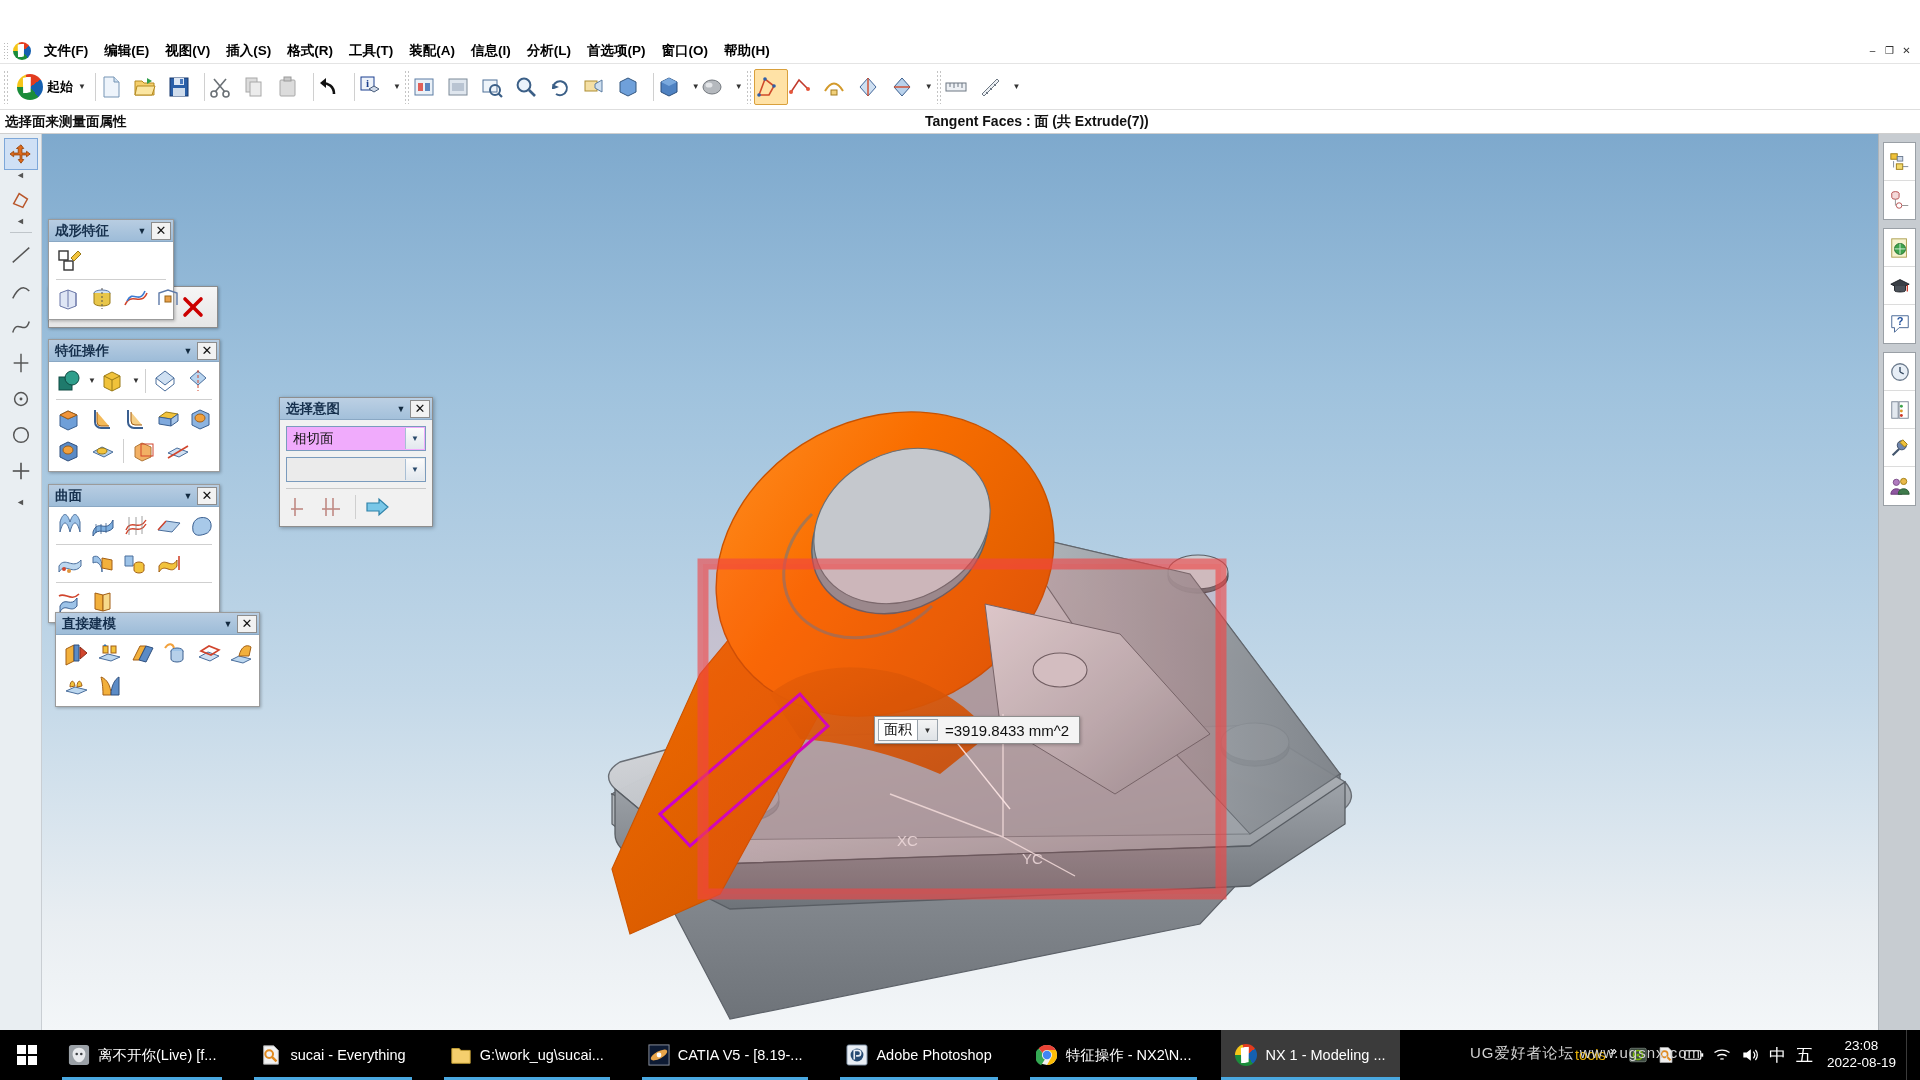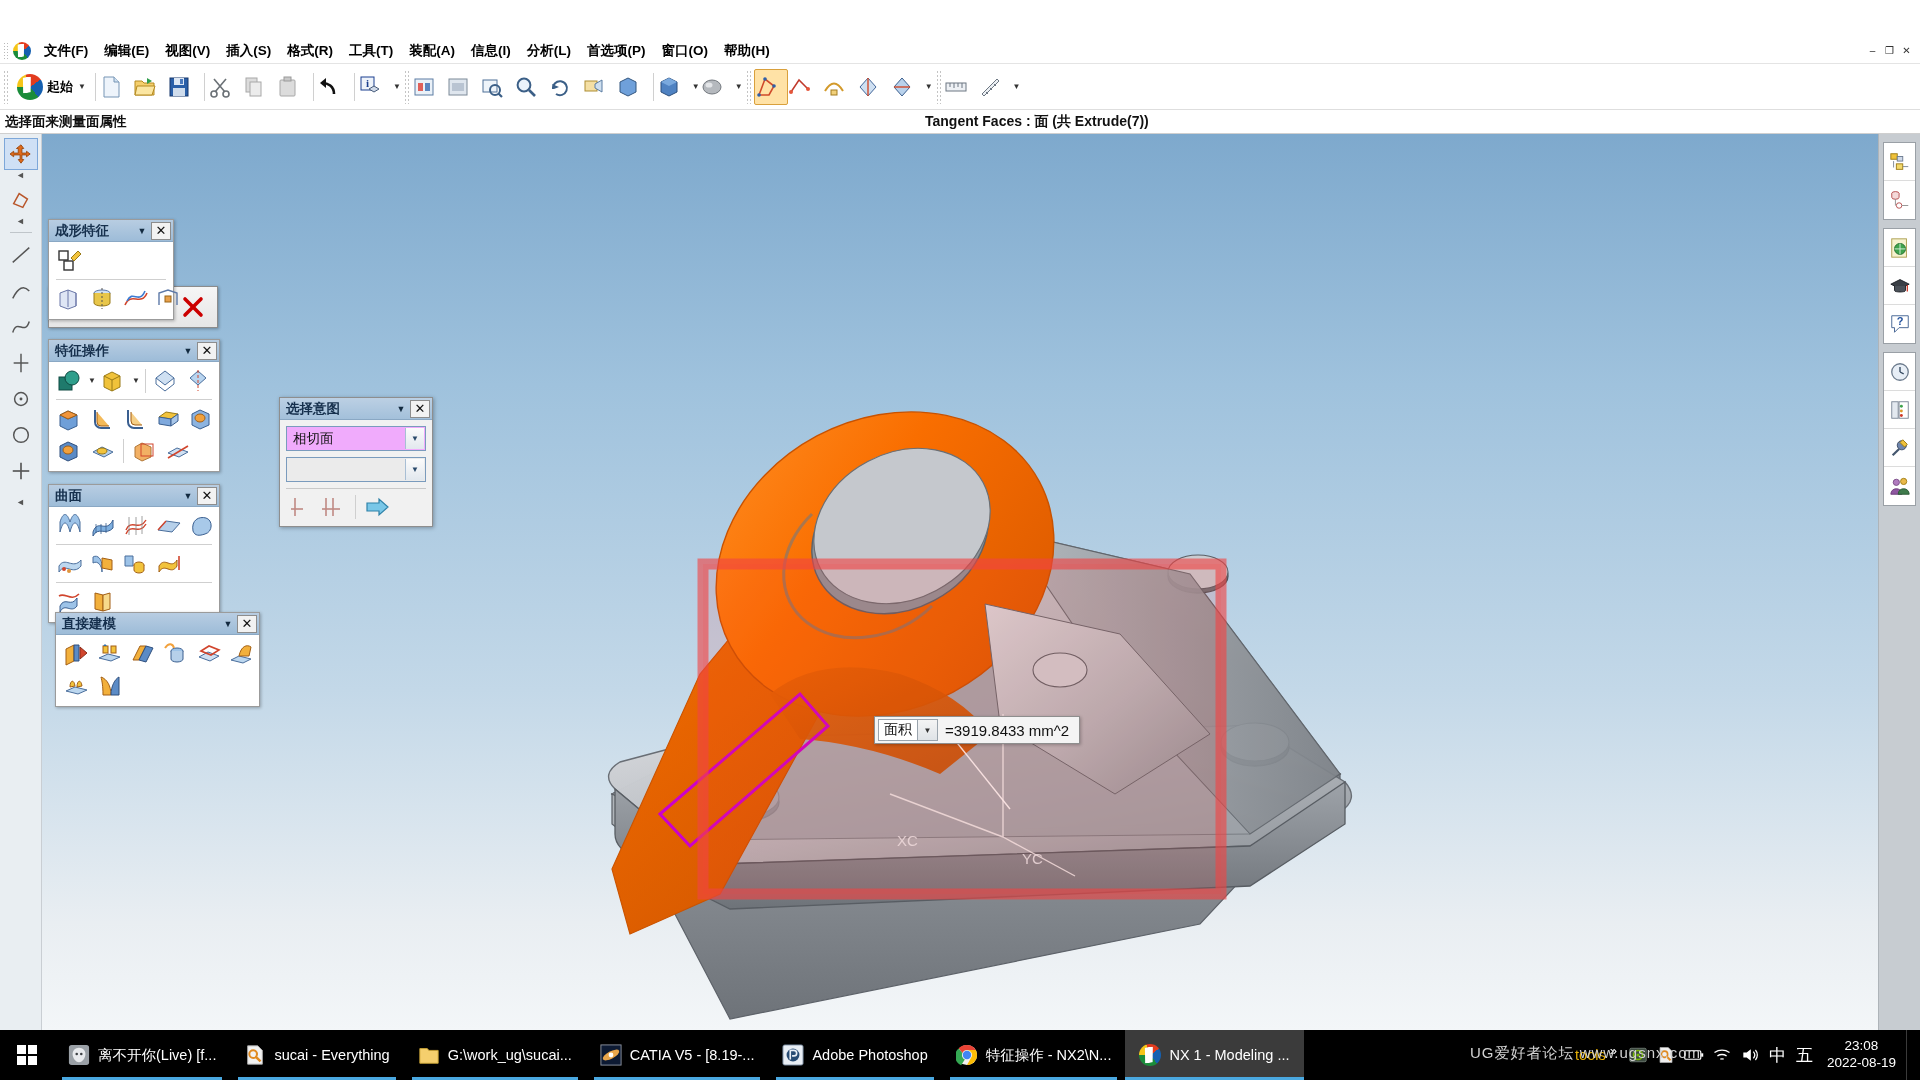--- a/index.html
+++ b/index.html
@@ -205,21 +205,21 @@
   
   .taskbar{
     position:absolute; left:0; top:1030px; width:1920px; height:50px;
     background:#000000; display:flex; align-items:center;
   }
   .start{
     width:54px;height:50px;display:flex;align-items:center;justify-content:center;
   }
   .winflag{ width:20px;height:20px; display:grid; grid-template-columns:9px 9px; grid-template-rows:9px 9px; gap:2px;}
   .winflag i{ background:#ffffff; display:block; }
-  .tasks{ display:flex; align-items:center; height:50px; }
+  .tasks{ display:flex; align-items:center; height:50px;gap:16px; }
   .task{
     display:flex; align-items:center; gap:8px; height:50px; padding:0 14px;
     color:#ffffff; font-size:14.5px; white-space:nowrap; position:relative; max-width:200px;
   }
   .task .ticon{ width:22px;height:22px; flex:none; }
   .task.active{ background:#3b3b3b; }
   .task.open:after{
     content:""; position:absolute; left:8px; right:8px; bottom:0; height:3px; background:#4aa8e0;
   }
   .task.active:after{ left:0; right:0; background:#4aa8e0;}

